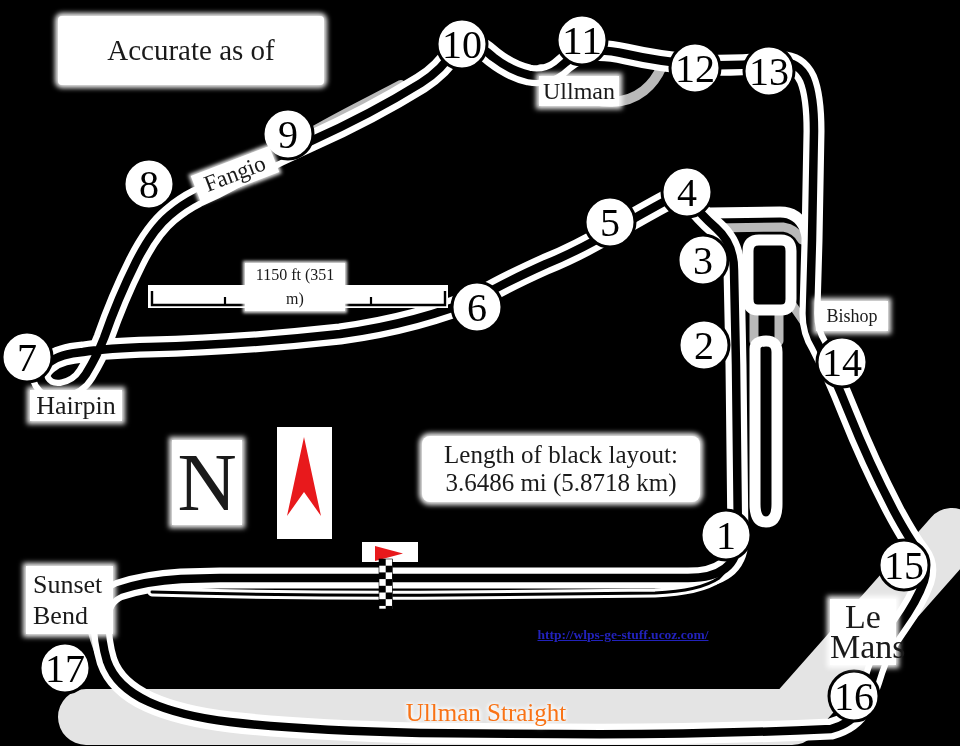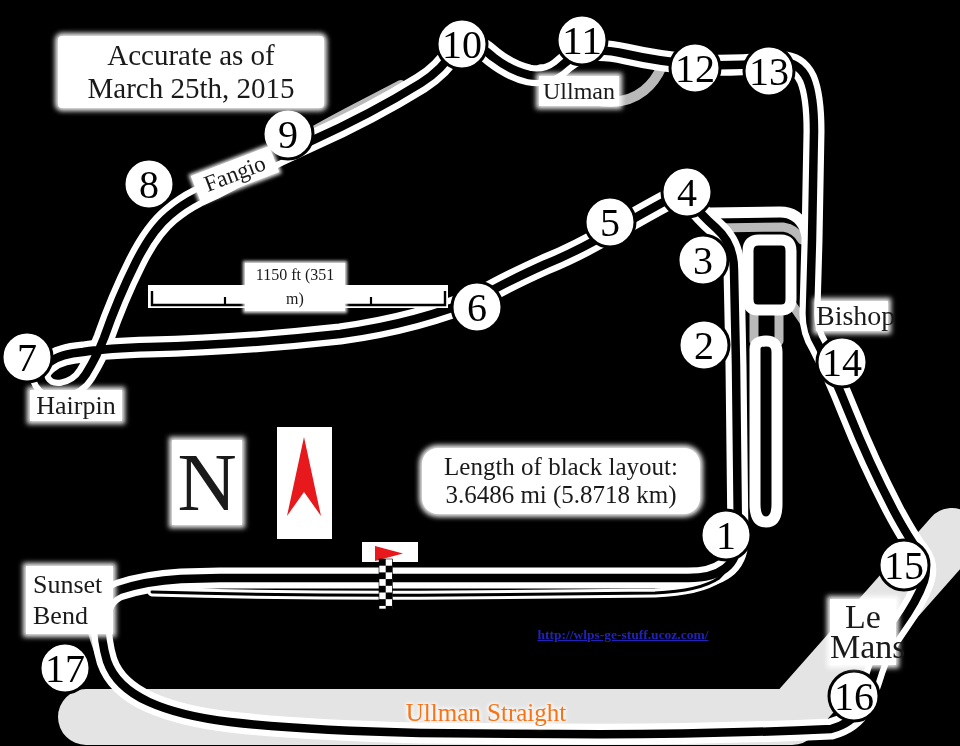--- a/index.html
+++ b/index.html
@@ -23,25 +23,25 @@
   .pit-casing{fill:none;stroke:var(--casing);stroke-width:9;stroke-linecap:round;}
   .pit-black{fill:none;stroke:var(--track);stroke-width:3;stroke-linecap:round;}
   
   .corner-circle{fill:#ffffff;stroke:#000000;stroke-width:3px;}
   .corner-number{font-family:"Liberation Serif","DejaVu Serif",serif;font-size:40px;fill:#000;text-anchor:middle;}
   
   .lbl{position:absolute;color:#1a1a1a;background:#ffffff;text-align:center;
        box-shadow:0 0 5px 3px rgba(255,255,255,.95);}
   .lbl-plain{position:absolute;color:#f97316;text-align:center;
        text-shadow:0 0 4px #fff,0 0 4px #fff,0 0 6px #fff;}
-  .note{left:58px;top:16px;width:266px;font-size:29px;line-height:33px;padding:3px 0;border-radius:4px;margin-top:20px;}
-  .length-note{left:422px;top:436px;width:278px;font-size:25px;line-height:28px;padding:5px 0;border-radius:16px;margin-top:12px;}
+  .note{left:58px;top:16px;width:266px;font-size:29px;line-height:33px;padding:18px 0;border-radius:4px;}
+  .length-note{left:422px;top:436px;width:278px;font-size:25px;line-height:28px;padding:5px 0;border-radius:8px;}
   .collier{left:539px;top:76px;width:80px;font-size:24px;line-height:30px;}
   .fangio{left:193px;top:160px;width:84px;font-size:23px;line-height:28px;transform:rotate(-21deg);box-shadow:0 0 4px 2px rgba(255,255,255,.9);}
-  .bishop{left:816px;top:301px;width:72px;font-size:28px;line-height:30px;}
+  .bishop{left:816px;top:301px;width:72px;font-size:18px;line-height:30px;}
   .hairpin{left:30px;top:390px;width:92px;font-size:26px;line-height:31px;}
   .sunset{left:26px;top:566px;width:80px;font-size:26px;line-height:31px;text-align:left;padding:3px 0 3px 7px;}
   .lemans{left:830px;top:599px;width:66px;font-size:34px;line-height:30px;padding:3px 0;}
   .ullman{left:330px;top:699px;width:312px;font-size:25px;}
   .scale-label{left:245px;top:263px;width:100px;font-size:16px;line-height:24px;box-shadow:0 0 3px 2px rgba(255,255,255,.9);}
   .north-letter{left:172px;top:440px;width:70px;height:85px;font-size:82px;line-height:88px;display:flex;align-items:center;justify-content:center;}
   .url-link{position:absolute;left:531px;top:627px;width:184px;text-align:center;
             font-size:13.5px;font-weight:bold;color:var(--link);text-decoration:underline;}
 </style>
 </head>
@@ -171,21 +171,20 @@
         </g>
         <g>
           <circle cx="65" cy="668" r="25" class="corner-circle"></circle>
           <text x="65" y="682" class="corner-number" textLength="40" lengthAdjust="spacingAndGlyphs">17</text>
         </g>
       </g>
   </svg>
 
   <div class="lbl note">
     <div>Accurate as of</div>
-    <div>March 25th, 2015</div>
   </div>
 
   <div class="lbl collier">Ullman</div>
   <div class="lbl fangio">Fangio</div>
   <div class="lbl bishop">Bishop</div>
   <div class="lbl hairpin">Hairpin</div>
 
   <div class="lbl sunset">
     <div>Sunset</div>
     <div>Bend</div>

